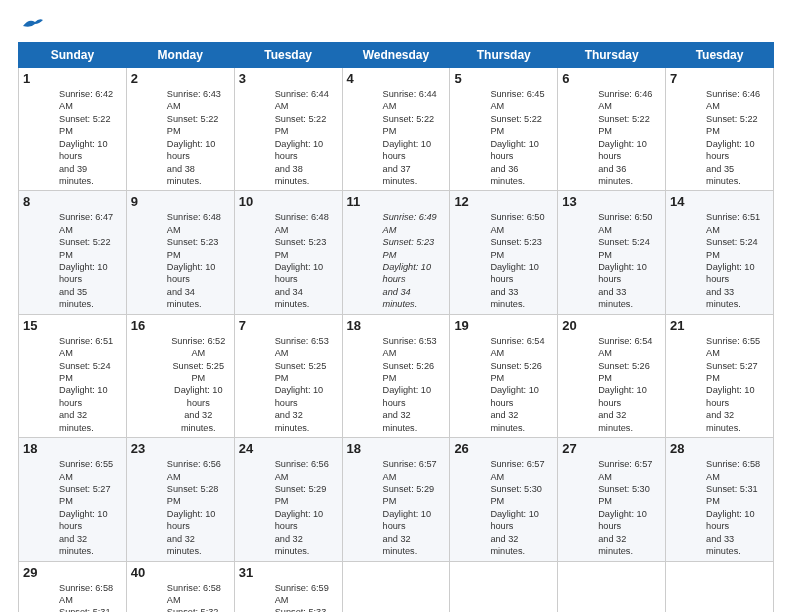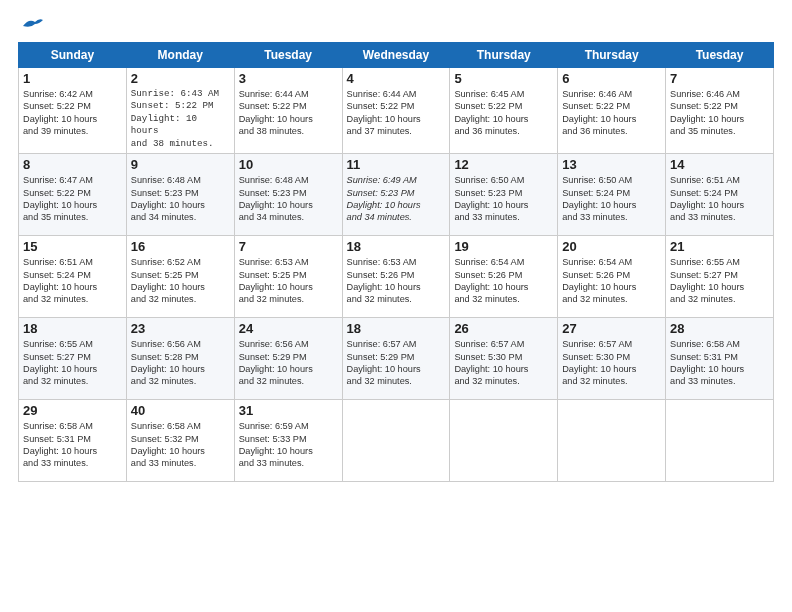--- a/index.html
+++ b/index.html
@@ -61,20 +61,21 @@
       font-size: 13px;
       font-weight: bold;
       color: #222;
       display: block;
       margin-bottom: 2px;
     }
     .day-info {
       font-size: 9.2px;
       color: #333;
       line-height: 1.35;
+      margin-left: 36px;
     }
     .logo-container {
       display: flex;
       align-items: center;
     }
     .logo-text-general {
       font-size: 17px;
       font-weight: bold;
       color: #444;
     }
@@ -122,21 +123,21 @@
     <tr>
           <td>
             <span class="day-num">1</span>
             <div class="day-info" style="white-space: pre-line;">Sunrise: 6:42 AM
 Sunset: 5:22 PM
 Daylight: 10 hours
 and 39 minutes.</div>
           </td>
           <td>
             <span class="day-num">2</span>
-            <div class="day-info" style="white-space: pre-line; font-family: Liberation Mono, monospace;">Sunrise: 6:43 AM
+            <div class="day-info" style="white-space: pre-line;">Sunrise: 6:43 AM
 Sunset: 5:22 PM
 Daylight: 10 hours
 and 38 minutes.</div>
           </td>
           <td>
             <span class="day-num">3</span>
             <div class="day-info" style="white-space: pre-line;">Sunrise: 6:44 AM
 Sunset: 5:22 PM
 Daylight: 10 hours
 and 38 minutes.</div>
@@ -224,21 +225,21 @@
         <tr>
           <td>
             <span class="day-num">15</span>
             <div class="day-info" style="white-space: pre-line;">Sunrise: 6:51 AM
 Sunset: 5:24 PM
 Daylight: 10 hours
 and 32 minutes.</div>
           </td>
           <td>
             <span class="day-num">16</span>
-            <div class="day-info" style="white-space: pre-line;">Sunrise: 6:52 AM
+            <div class="day-info" style="white-space: pre-line; text-align: center;">Sunrise: 6:52 AM
 Sunset: 5:25 PM
 Daylight: 10 hours
 and 32 minutes.</div>
           </td>
           <td>
             <span class="day-num">7</span>
             <div class="day-info" style="white-space: pre-line;">Sunrise: 6:53 AM
 Sunset: 5:25 PM
 Daylight: 10 hours
 and 32 minutes.</div>

